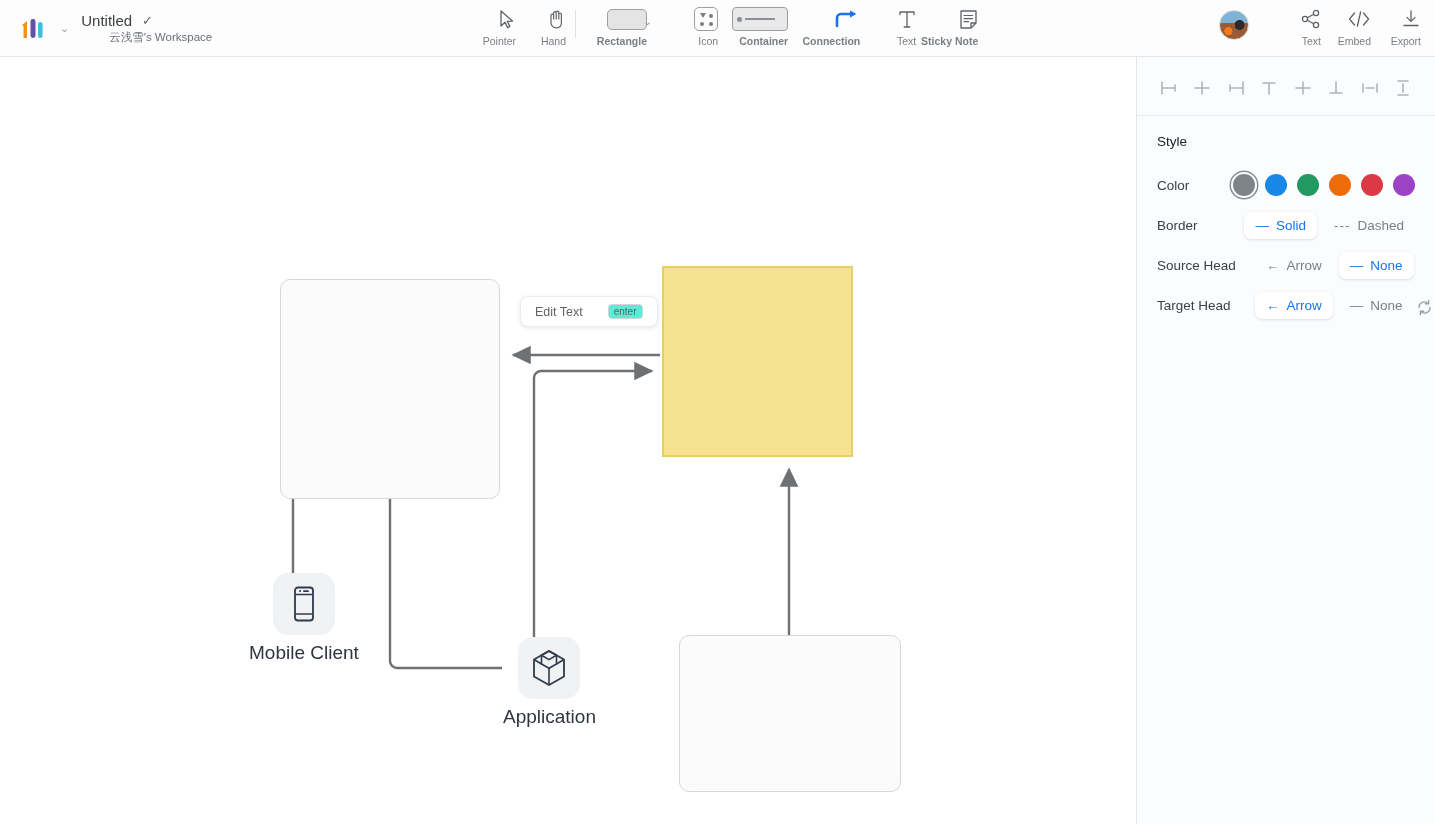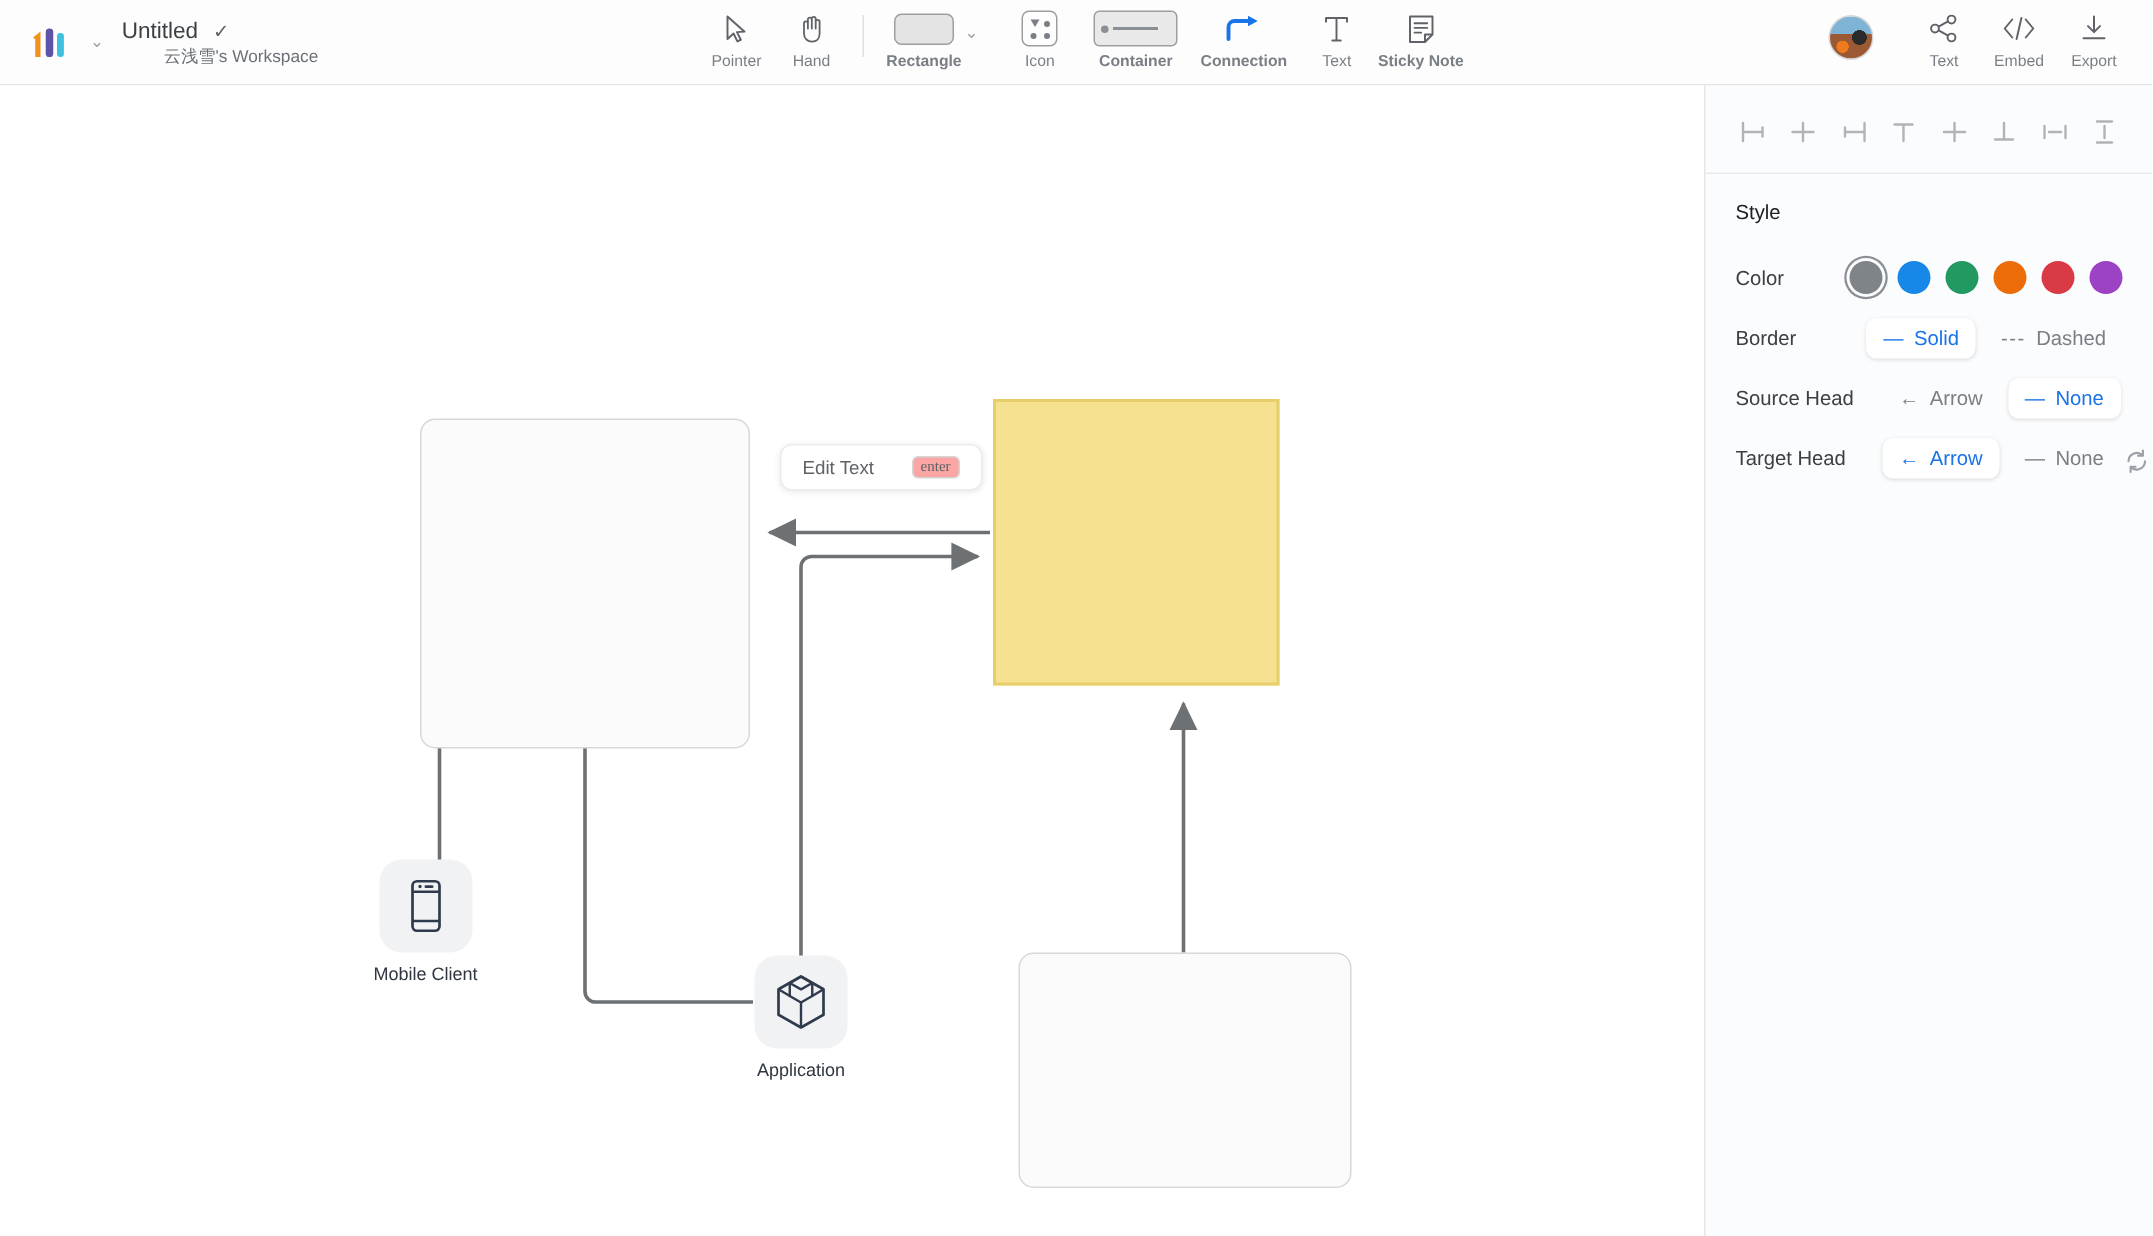--- a/index.html
+++ b/index.html
@@ -31,21 +31,21 @@
   .doc-check { color: #5f6368; font-size: 13px; }
   .doc-workspace { font-size: 11.5px; color: #6b7077; margin-left: 28px; }
 
   
   .tools {
     position: absolute; left: 466px; top: 0;
     height: 57px; display: flex; align-items: flex-start; gap: 0;
   }
   .tool {
     width: 50px; height: 70px;
-    display: flex; flex-direction: column; align-items: center;
+    display: flex; flex-direction: column; align-items: flex-end;
     padding-top: 6px; gap: 3px;
     cursor: pointer;
   }
   .tool.wide { width: 62px; font-weight: bold; }
   .tool .glyph {
     height: 26px; display: flex; align-items: center; justify-content: center;
     color: #5f6368;
   }
   .tool .lbl { font-size: 10.5px; color: #7a7f85; white-space: nowrap; }
   .tool-sep {
@@ -106,34 +106,34 @@
     border: 2px solid #e6cf6a;
   }
   .node {
     position: absolute; display: flex; flex-direction: column;
     align-items: center; gap: 7px; cursor: pointer;
   }
   .node-tile {
     width: 62px; height: 62px; border-radius: 15px;
     background: #f1f2f4; display: flex; align-items: center; justify-content: center;
   }
-  .node-label { font-size: 12px; color: #2f3640; white-space: nowrap; }
+  .node-label { font-size: 19px; color: #2f3640; white-space: nowrap; }
 
   .tooltip {
     position: absolute; background: #ffffff;
     border: 1px solid #ececec; border-radius: 8px;
     box-shadow: 0 1px 4px rgba(0,0,0,0.10);
     padding: 7px 14px; display: flex; align-items: center; gap: 25px;
   }
   .tooltip-label { font-size: 12.5px; color: #5f6368; }
   .kbd {
-    font-family: Liberation Serif, serif;
+    font-family: Liberation Sans, sans-serif;
     font-size: 10px; color: #5f6368;
     border: 1px solid #d5d5d5; border-radius: 4px;
-    padding: 1px 5px; background: #fca5a5;
+    padding: 1px 5px; background: #5eead4;
   }
 
   
   .panel {
     position: absolute; top: 57px; right: 0;
     width: 299px; height: 767px;
     background: #fbfcfd; border-left: 1px solid #e6e6e6;
   }
   .align-row {
     display: flex; align-items: center; justify-content: space-between;

